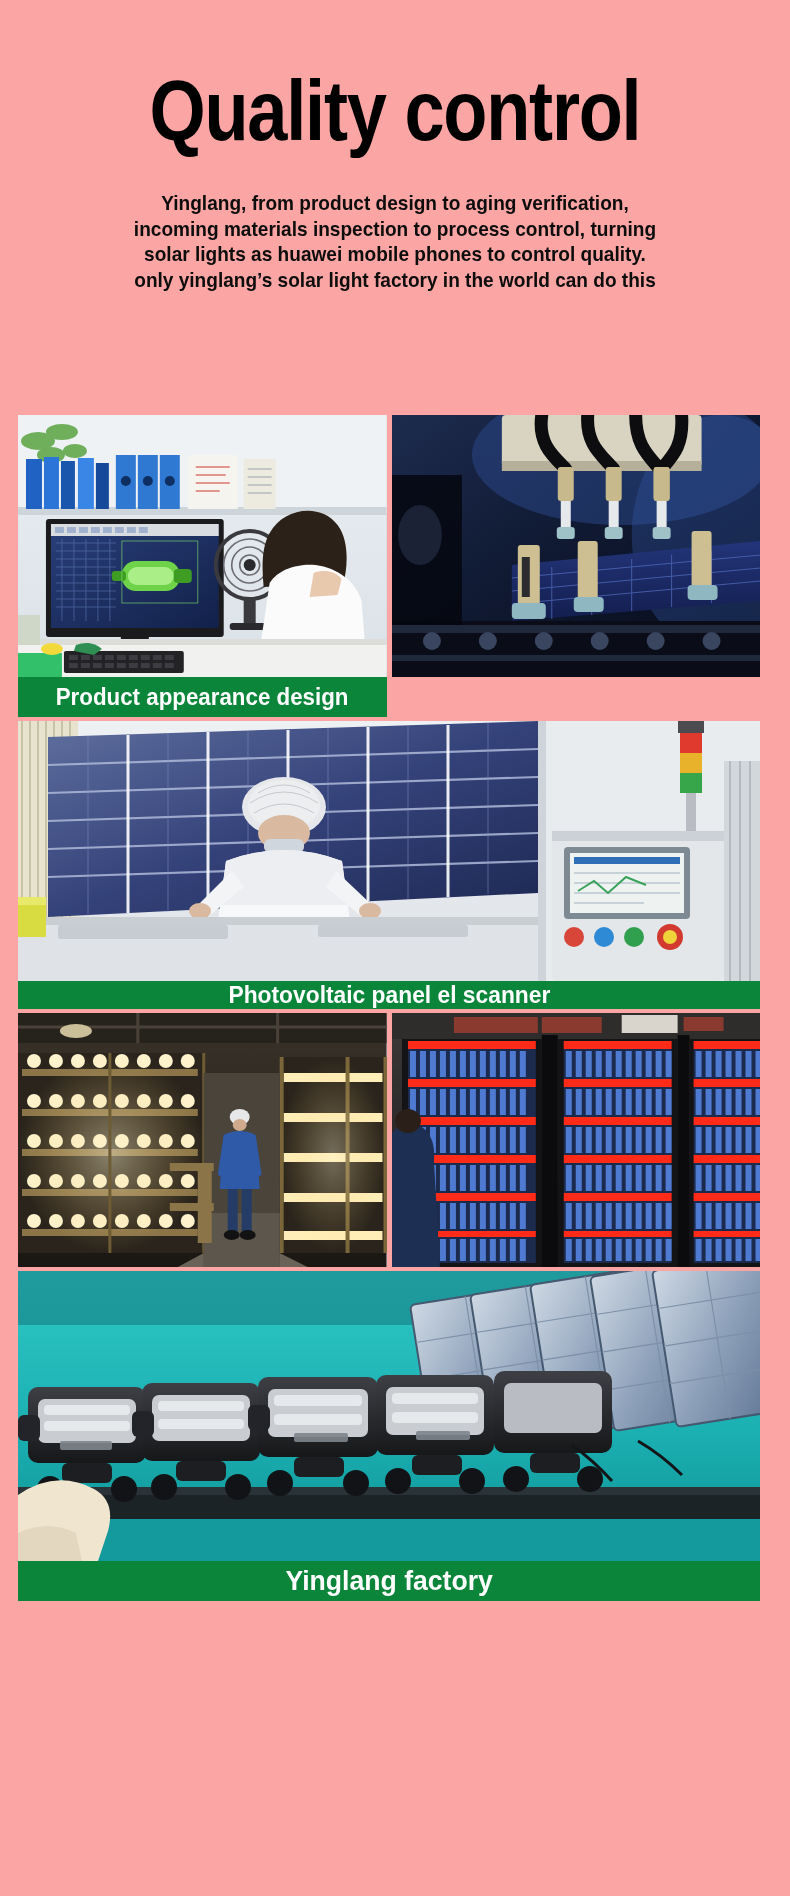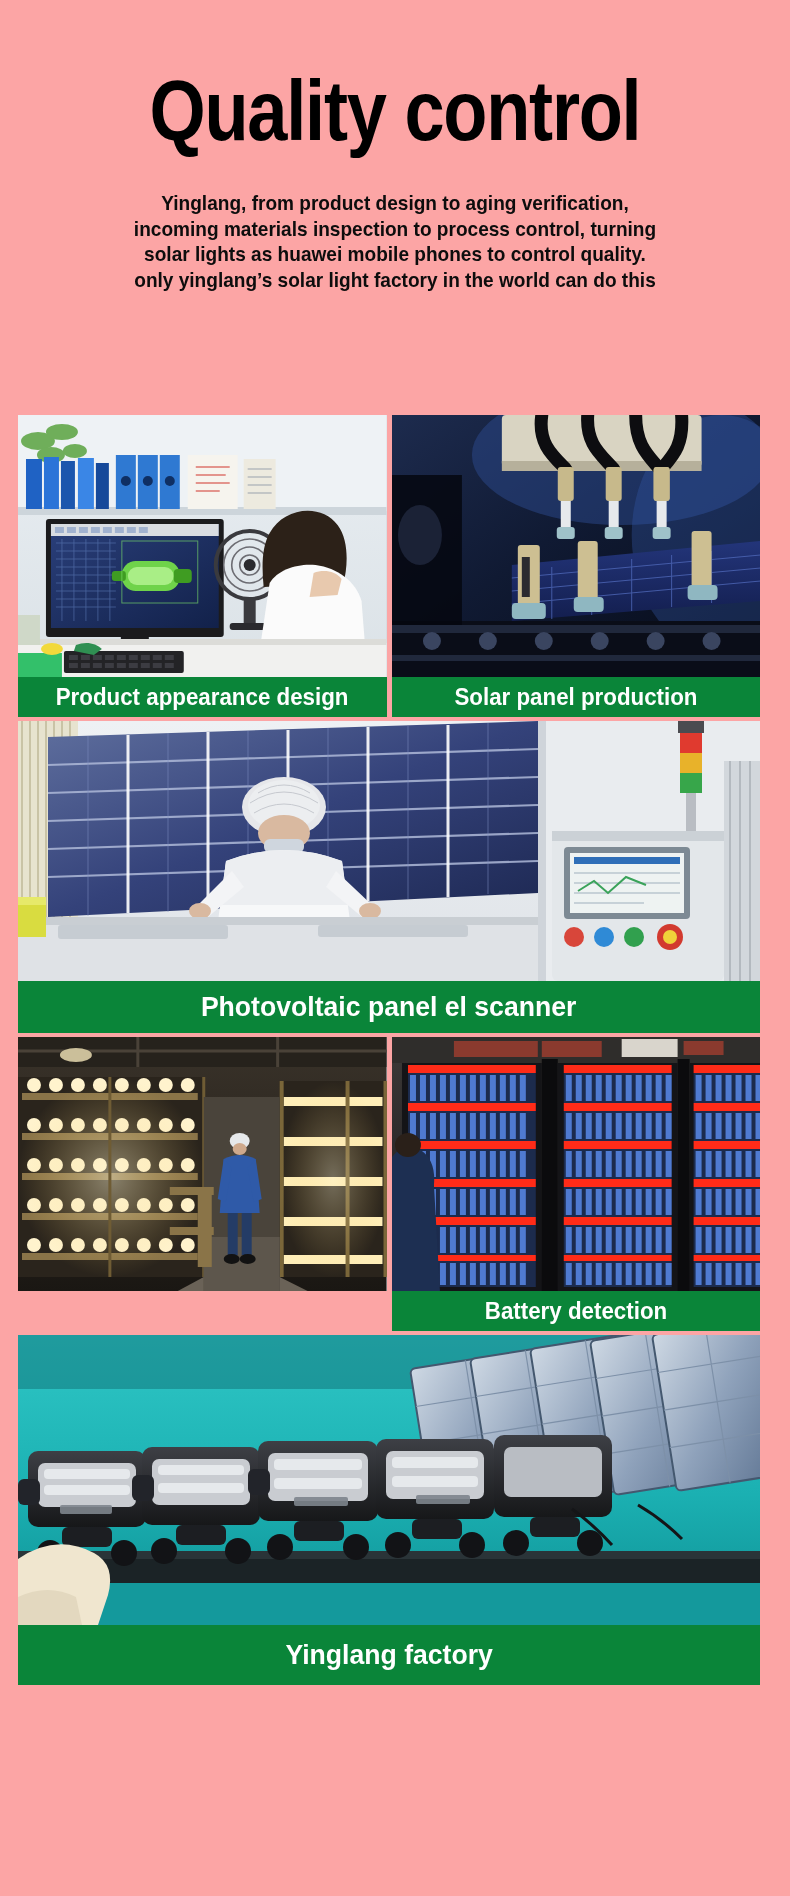--- a/index.html
+++ b/index.html
@@ -78,22 +78,22 @@
     background:#0a8539;
     color:#ffffff;
     font-weight:700;
     text-align:right;
     display:flex;
     align-items:center;
     justify-content:center;
     letter-spacing:0px;
   }
   .cap-sm { height:40px; font-size:23.5px; }
-  .cap-md { height:52px; font-size:28px; }
-  .cap-lg { height:60px; font-size:28px; }
+  .cap-md { height:28px; font-size:24px; }
+  .cap-lg { height:40px; font-size:28px; }
   .cap-txt { transform:scaleX(0.95); transform-origin:center; white-space:nowrap; }
 
   
   .h-r1 { height:262px; }
   .h-r2 { height:260px; }
   .h-r3 { height:254px; }
   .h-r4 { height:290px; }
 </style>
 </head>
 <body>
@@ -301,23 +301,20 @@
               <circle cx="40" cy="226" r="9"></circle>
                 <circle cx="96" cy="226" r="9"></circle>
                 <circle cx="152" cy="226" r="9"></circle>
               <circle cx="208" cy="226" r="9"></circle>
                 <circle cx="264" cy="226" r="9"></circle>
                 <circle cx="320" cy="226" r="9"></circle>
             </g>
             <rect x="0" y="60" width="70" height="150" fill="#05070f" opacity=".85"></rect>
             <ellipse cx="28" cy="120" rx="22" ry="30" fill="#1b2236"></ellipse>
           </svg>
-        </div>
-        <div class="caption-bar cap-sm">
-          <span class="cap-txt">Solar panel production</span>
         </div>
       </div>
     </div>
 
     <div class="grid-row">
       <div class="cell full">
         <div class="photo h-r2">
           <svg viewBox="0 0 742 260" preserveAspectRatio="none" aria-hidden="true">
             <defs>
               <linearGradient id="g3bg" x1="0" y1="0" x2="0" y2="1">
@@ -798,23 +795,20 @@
                   <rect x="302" y="142" width="67" height="8"></rect>
                 <rect x="302" y="180" width="67" height="8"></rect>
                   <rect x="302" y="218" width="67" height="6"></rect>
               </g>
             </g>
 
             <path d="M0 120q14 -18 30 -6 14 10 12 34l6 106H0z" fill="#1d2f52"></path>
             <ellipse cx="16" cy="108" rx="13" ry="12" fill="#2a2019"></ellipse>
           </svg>
         </div>
-        <div class="caption-bar cap-sm">
-          <span class="cap-txt">Battery detection</span>
-        </div>
       </div>
     </div>
 
     <div class="grid-row">
       <div class="cell full">
         <div class="photo h-r4">
           <svg viewBox="0 0 742 290" preserveAspectRatio="none" aria-hidden="true">
             <defs>
               <linearGradient id="g6bg" x1="0" y1="0" x2="0" y2="1">
                 <stop offset="0" stop-color="#2fc7c6"></stop>

